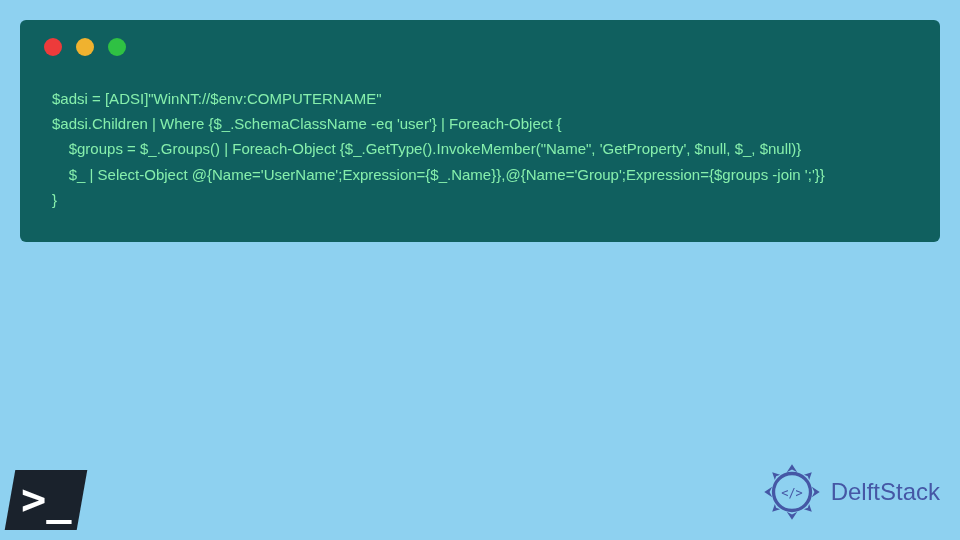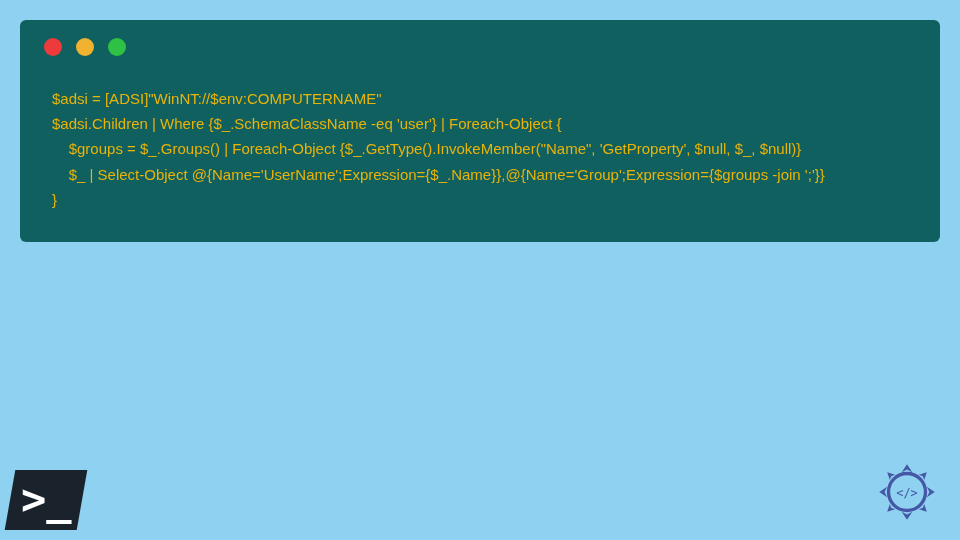--- a/index.html
+++ b/index.html
@@ -31,21 +31,21 @@
     }
     .control-dot {
       width: 18px;
       height: 18px;
       border-radius: 50%;
     }
     .dot-red { background: #ed3b3b; }
     .dot-yellow { background: #f0b22f; }
     .dot-green { background: #2fc143; }
     .code-content {
-      color: #eab308;
+      color: #86efac;
       font-family: Arial, sans-serif;
       font-size: 15px;
       line-height: 1.68;
       white-space: pre;
       padding-left: 8px;
     }
     .ps-logo {
       position: absolute;
       bottom: 10px;
       left: 10px;
@@ -119,13 +119,14 @@
         <path d="M8 50 L20 42 L16 50 L20 58 Z"></path>
         <path d="M92 50 L80 42 L84 50 L80 58 Z"></path>
         <path d="M20 20 L32 24 L26 26 L24 32 Z"></path>
         <path d="M80 20 L76 32 L74 26 L68 24 Z"></path>
         <path d="M20 80 L24 68 L26 74 L32 76 Z"></path>
         <path d="M80 80 L68 76 L74 74 L76 68 Z"></path>
         <text x="50" y="57" text-anchor="middle" font-size="18" fill="#4557a5" font-family="monospace">&lt;/&gt;</text>
       </g>
     </svg>
   </div>
+  <div class="delft-text">DelftStack</div>
 </div>
 
 </body></html>

